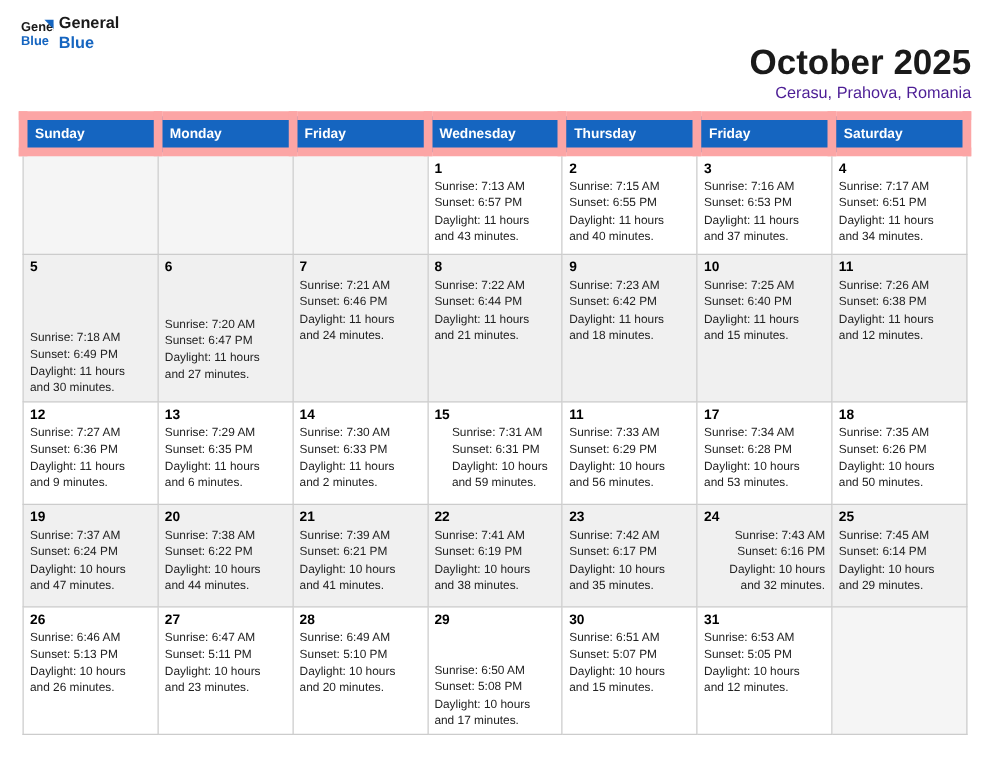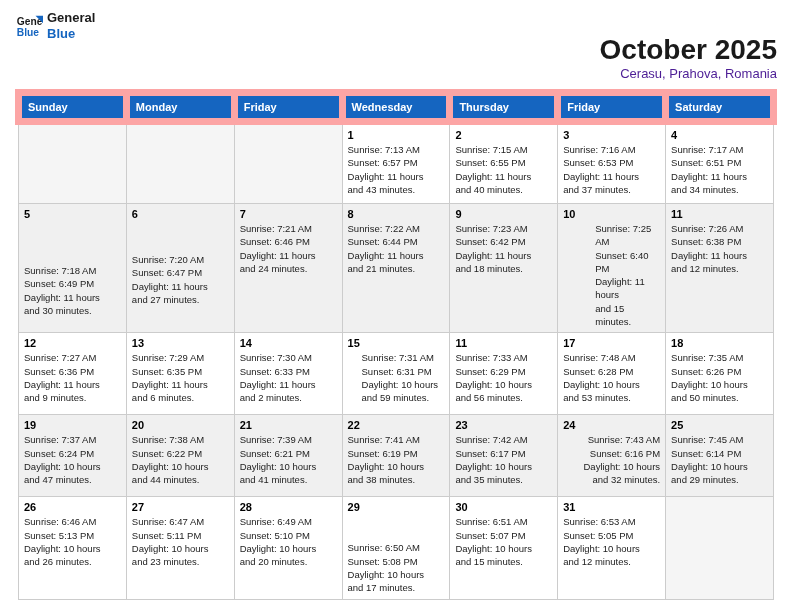--- a/index.html
+++ b/index.html
@@ -182,21 +182,21 @@
           </td>
           <td>
             <span class="day-num">9</span>
             <div class="day-info" style="white-space: pre-line;">Sunrise: 7:23 AM
 Sunset: 6:42 PM
 Daylight: 11 hours
 and 18 minutes.</div>
           </td>
           <td>
             <span class="day-num">10</span>
-            <div class="day-info" style="white-space: pre-line; margin-left: 32px;">Sunrise: 7:25 AM
+            <div class="day-info" style="white-space: pre-line;">Sunrise: 7:25 AM
 Sunset: 6:40 PM
 Daylight: 11 hours
 and 15 minutes.</div>
           </td>
           <td>
             <span class="day-num">11</span>
             <div class="day-info" style="white-space: pre-line;">Sunrise: 7:26 AM
 Sunset: 6:38 PM
 Daylight: 11 hours
 and 12 minutes.</div>
@@ -233,21 +233,21 @@
           </td>
           <td>
             <span class="day-num">11</span>
             <div class="day-info" style="white-space: pre-line;">Sunrise: 7:33 AM
 Sunset: 6:29 PM
 Daylight: 10 hours
 and 56 minutes.</div>
           </td>
           <td>
             <span class="day-num">17</span>
-            <div class="day-info" style="white-space: pre-line;">Sunrise: 7:48 AM
+            <div class="day-info" style="white-space: pre-line;">Sunrise: 7:34 AM
 Sunset: 6:28 PM
 Daylight: 10 hours
 and 53 minutes.</div>
           </td>
           <td>
             <span class="day-num">18</span>
             <div class="day-info" style="white-space: pre-line;">Sunrise: 7:35 AM
 Sunset: 6:26 PM
 Daylight: 10 hours
 and 50 minutes.</div>

